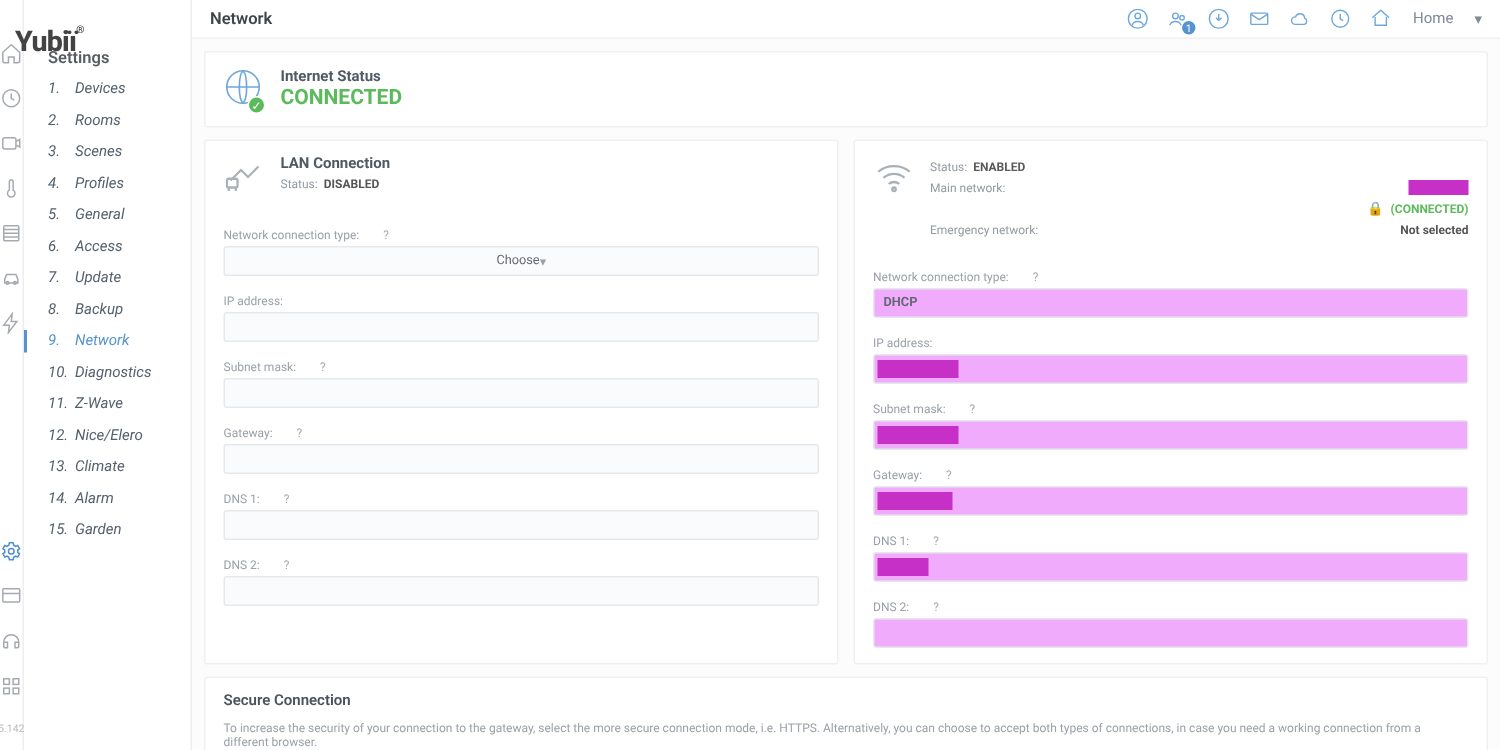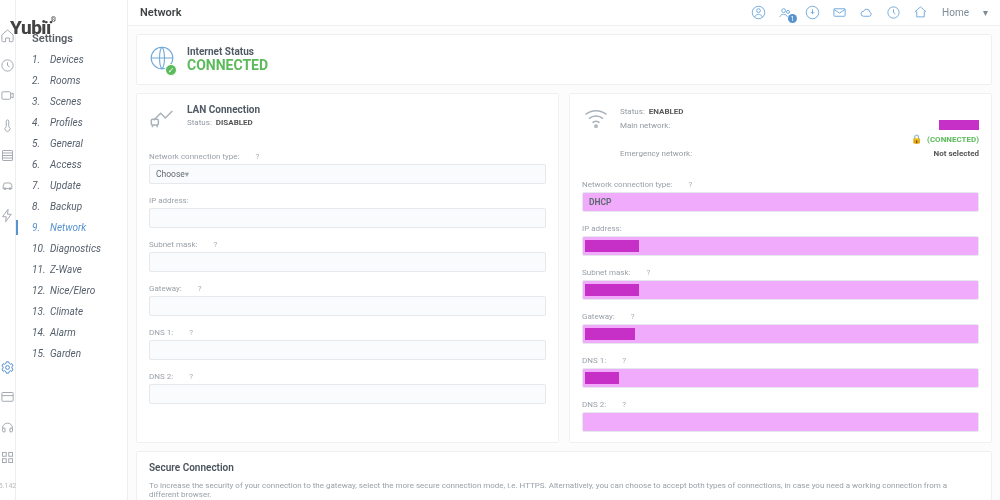--- a/index.html
+++ b/index.html
@@ -54,21 +54,21 @@
   .enabled { color: #5a5a5a; text-align: center; }
   .connected-g { color: #5bba5b; font-weight: 700; }
   .redact { background: #c630c6; display: inline-block; width: 40px; height: 10px; }
   .lock { color: #ef9a00; font-size: 9px; }
 
   .field { margin: 12px 0 0 0; }
   .field-label { font-size: 8px; color: #9aa1a9; margin-bottom: 3px; display: flex; align-items: center; gap: 16px;}
   .field-label .help { font-size: 8px; color: #aaa; }
   .select, .input, .ro { width: 100%; height: 20px; border: 1px solid #e6e9ec; background: #fafbfc; font-size: 8.5px; color: #626973; padding: 0 6px; display: flex; align-items: center; border-radius: 2px; }
   .ro { background: #f0abfc; font-weight: bold; }
-  .select { justify-content: flex-start; }
+  .select { justify-content: center; }
   .select .chev { color: #9aa1a9; }
   .ro .redact { width: 54px; height: 12px; margin-left: -4px;}
 
   .secure-title { font-size: 10px; font-weight: 600; color: #4a535c; margin-bottom: 8px; }
   .secure-desc { font-size: 8px; color: #9aa1a9; margin-bottom: 8px; }
 
   
   .scroll::-webkit-scrollbar { width: 7px; }
   .scroll::-webkit-scrollbar-thumb { background: #e6e9ec; border-radius: 4px; }
 </style>

